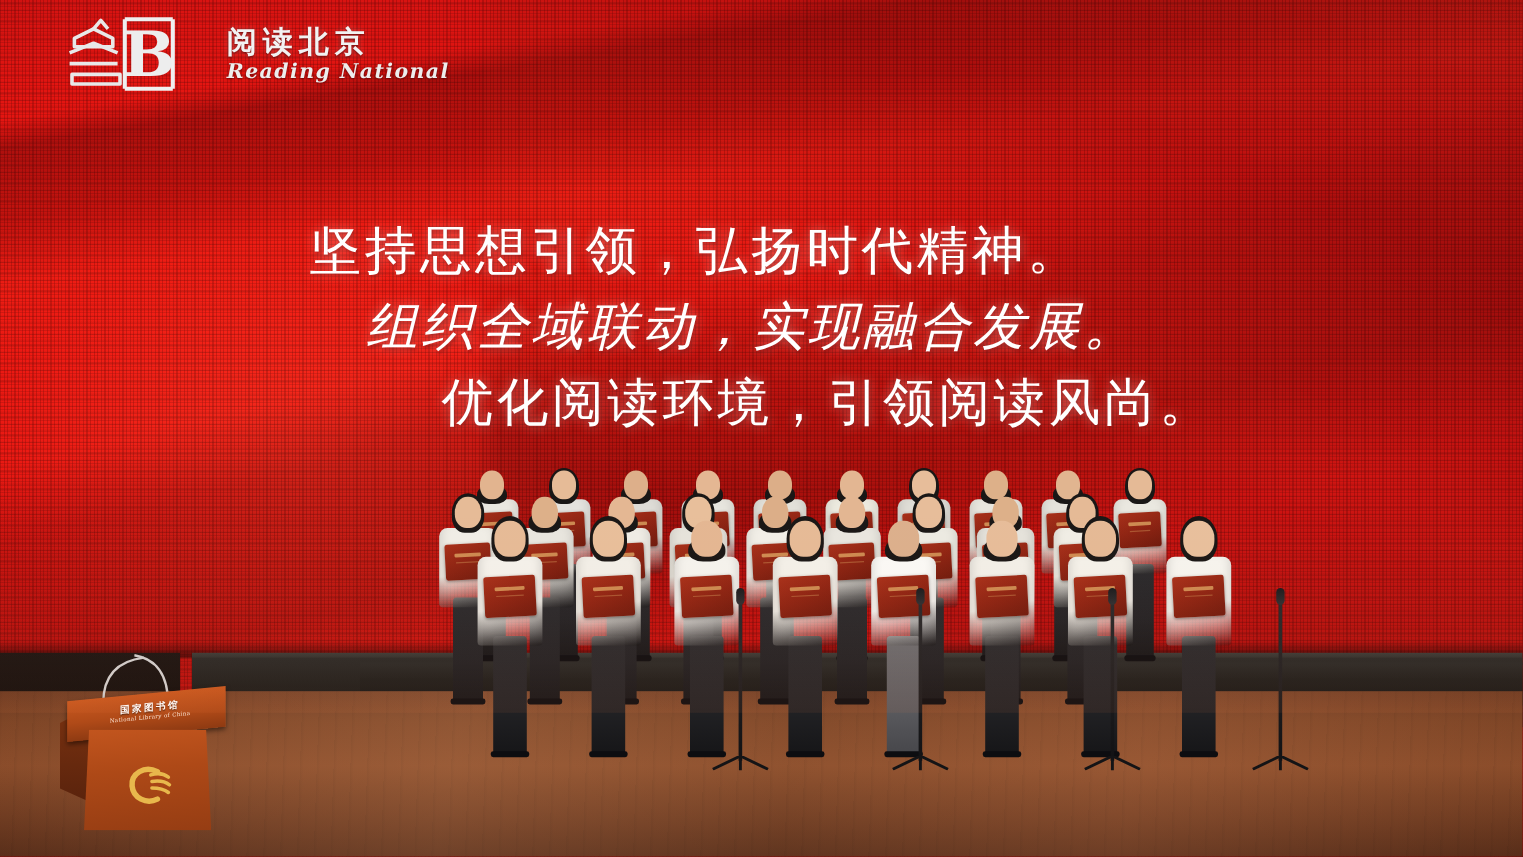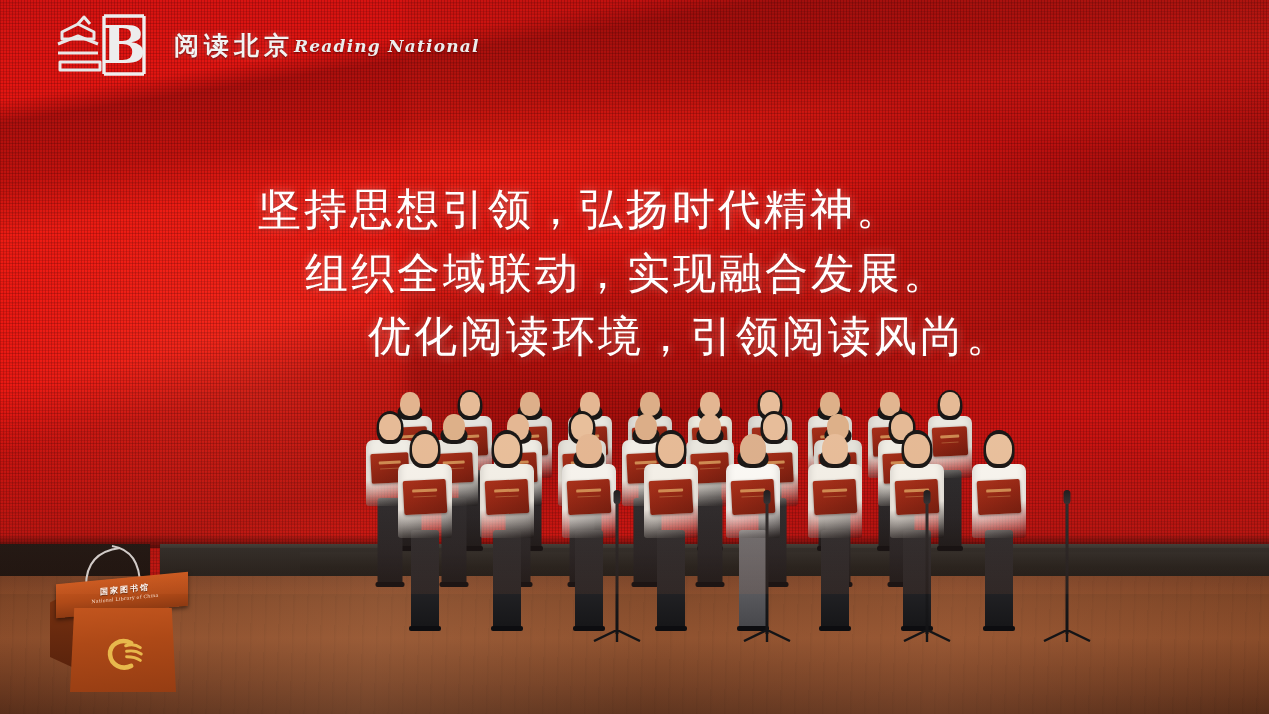--- a/index.html
+++ b/index.html
@@ -54,21 +54,21 @@
       repeating-linear-gradient(0deg, rgba(0,0,0,0.30) 0px, rgba(0,0,0,0.30) 1px, rgba(255,255,255,0.00) 1px, rgba(255,255,255,0.00) 3px);
   }
   .led-scan{
     position:absolute;inset:0;opacity:.22;
     background:repeating-linear-gradient(0deg, rgba(0,0,0,0.40) 0px, rgba(0,0,0,0.0) 2px, rgba(0,0,0,0.0) 5px);
   }
 
   
   .logo{position:absolute;left:48px;top:8px;display:flex;align-items:center;gap:14px;}
   .logo-mark{width:112px;height:74px;display:block;}
-  .logo-words{display:flex;flex-direction:row;line-height:1;}
+  .logo-words{display:flex;flex-direction:column;line-height:1;margin-left:15px;}
   .logo-cn{
     font-family:"DejaVu Serif",serif;font-size:25px;font-weight:700;color:#f2f2f2;
     letter-spacing:5px;
     text-shadow:0 1px 2px rgba(90,0,0,.85), 0 0 6px rgba(255,255,255,.25);
   }
   .logo-en{
     font-family:"DejaVu Serif",serif;font-style:italic;font-size:17px;font-weight:700;
     color:#ededed;letter-spacing:1.2px;margin-top:5px;
     text-shadow:0 1px 2px rgba(90,0,0,.85);
   }
@@ -91,21 +91,21 @@
   }
 
   
   .lines{position:absolute;left:0;top:178px;width:1020px;}
   .line{
     font-family:"DejaVu Serif",serif;font-size:43px;color:#ffffff;
     letter-spacing:3px;line-height:1.48;white-space:nowrap;
     text-shadow:0 0 10px rgba(255,190,180,.55), 1px 2px 3px rgba(120,0,0,.55);
   }
   .l1{padding-left:258px;}
-  .l2{padding-left:305px;}
+  .l2{padding-left:305px;font-style:italic;}
   .l3{padding-left:368px;}
 
   
   .floor{
     position:absolute;left:0;right:0;bottom:0;height:138px;
     background:linear-gradient(180deg,#6b3a22 0%,#7e4526 18%,#8a4c2a 45%,#6d3a20 78%,#572d19 100%);
   }
   .floor-sheen{
     position:absolute;left:0;right:0;bottom:0;height:138px;
     background:

